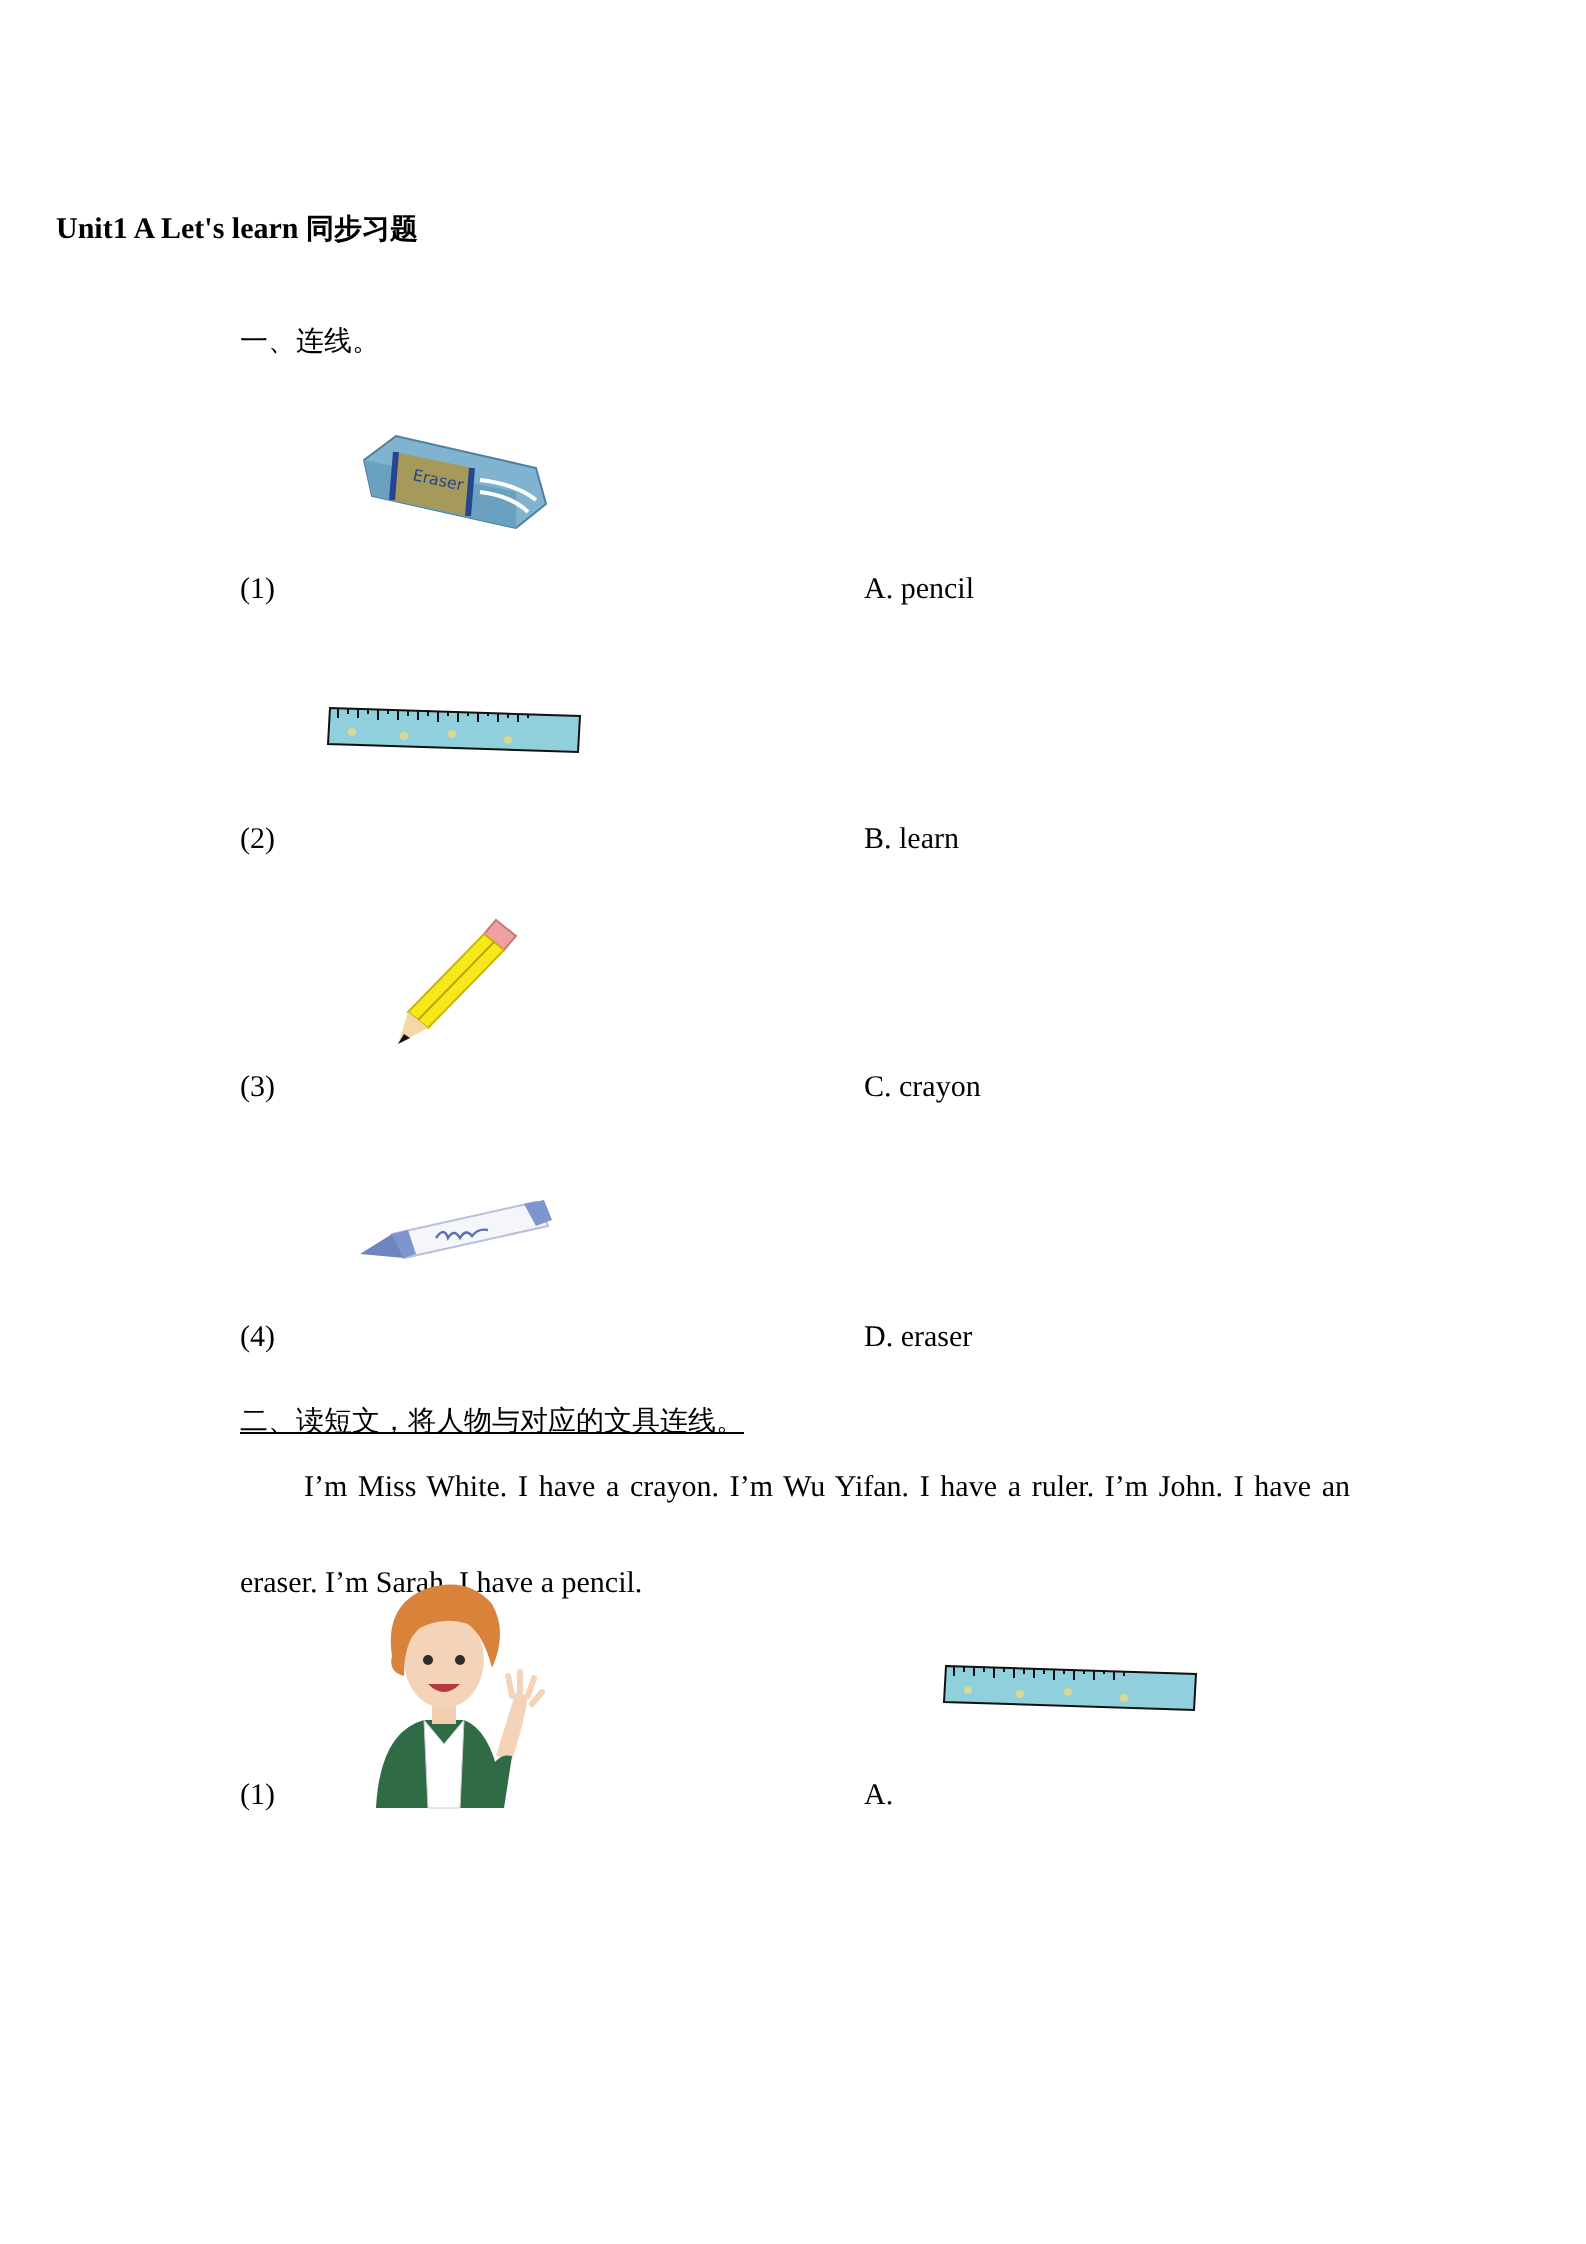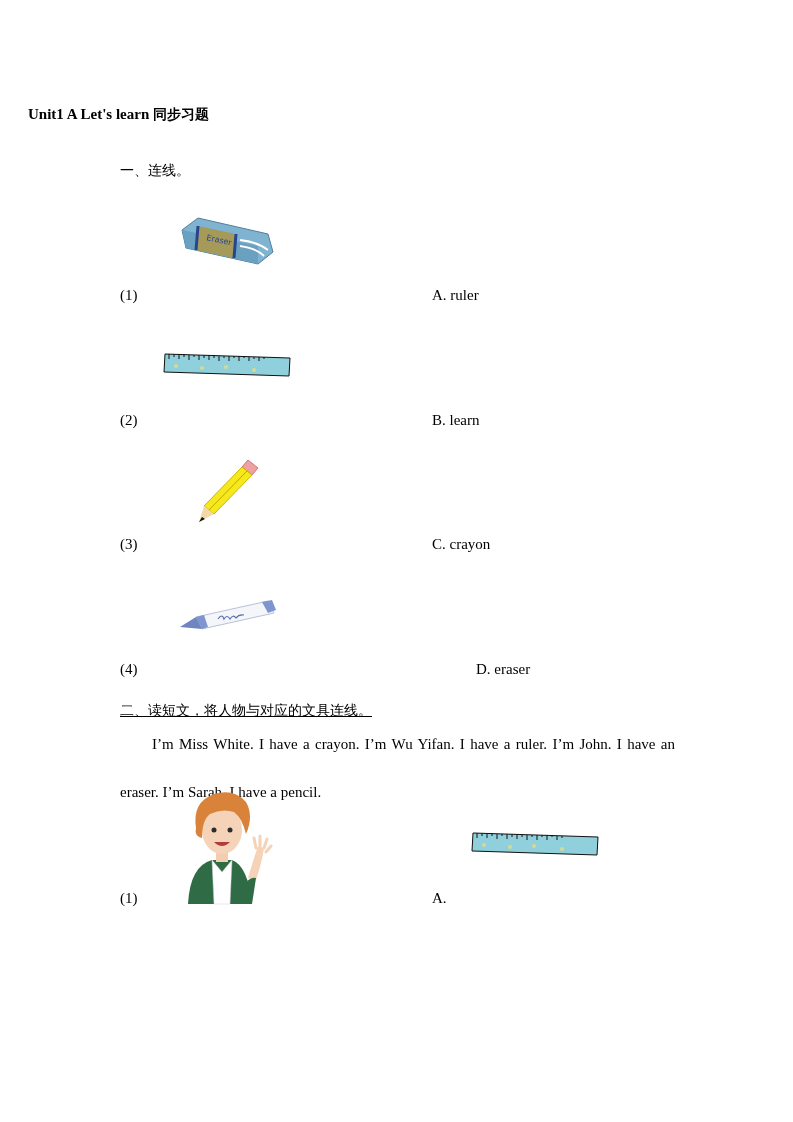--- a/index.html
+++ b/index.html
@@ -26,21 +26,21 @@
   <polygon points="4,18 80,34 80,52 8,36" fill="#6aa0c0"></polygon>
   <polygon points="20,14 58,22 56,46 18,38" fill="#a59a5a"></polygon>
   <line x1="20" y1="14" x2="18" y2="38" stroke="#27458f" stroke-width="3"></line>
   <line x1="58" y1="22" x2="56" y2="46" stroke="#27458f" stroke-width="3"></line>
   <path d="M62 28 Q80 30 90 38" stroke="#ffffff" stroke-width="2" fill="none"></path>
   <path d="M62 34 Q78 36 86 44" stroke="#ffffff" stroke-width="2" fill="none"></path>
   <text x="28" y="28" font-size="8" fill="#27458f" transform="rotate(12 28 28)" font-family="DejaVu Sans, sans-serif">Eraser</text>
 </svg>
 
 <div class="abs num" style="top:287px;">(1)</div>
-<div class="abs opt" style="top:287px;">A. ruler</div>
+<div class="abs opt" style="top:287px;">A. pencil</div>
 
 <svg style="left:164px; top:352px;" width="128" height="26" viewBox="0 0 128 26">
   <polygon points="1,2 126,6 125,24 0,20" fill="#8fd0dc" stroke="#111" stroke-width="1"></polygon>
   <g stroke="#111" stroke-width="1">
     <line x1="5" y1="2" x2="5" y2="7"></line>
       <line x1="10" y1="2" x2="10" y2="5"></line>
       <line x1="15" y1="2" x2="15" y2="7"></line>
     <line x1="20" y1="2" x2="20" y2="5"></line>
       <line x1="25" y1="3" x2="25" y2="8"></line>
       <line x1="30" y1="3" x2="30" y2="5"></line>
@@ -81,21 +81,21 @@
 
 <svg style="left:178px; top:595px;" width="100" height="40" viewBox="0 0 100 40">
   <polygon points="18,22 90,6 96,18 24,34" fill="#f4f6fa" stroke="#b8c0d8" stroke-width="1"></polygon>
   <polygon points="84,7 94,5 98,15 90,18" fill="#7f95cf"></polygon>
   <polygon points="18,22 26,20 30,32 24,34" fill="#7f95cf"></polygon>
   <polygon points="2,32 18,22 24,34" fill="#6f85c0"></polygon>
   <path d="M40 24 q4 -6 6 0 q3 -5 6 0 q3 -5 6 -1 q3 -4 8 -3" stroke="#5a6fae" stroke-width="1.2" fill="none"></path>
 </svg>
 
 <div class="abs num" style="top:661px;">(4)</div>
-<div class="abs opt" style="top:661px;margin-left:44px;">D. eraser</div>
+<div class="abs opt" style="top:661px;">D. eraser</div>
 
 <div class="abs section" style="top:690px;text-decoration:underline;">二、读短文，将人物与对应的文具连线。</div>
 
 <div class="abs para" style="top:720px;">I’m Miss White. I have a crayon. I’m Wu Yifan. I have a ruler. I’m John. I have an eraser. I’m Sarah. I have a pencil.</div>
 
 <svg style="left:182px; top:788px;" width="92" height="116" viewBox="0 0 92 116">
   <path d="M6 116 Q8 78 30 72 L50 72 Q66 78 70 116 Z" fill="#2f6b45"></path>
   <polygon points="30,72 40,84 50,72 48,116 32,116" fill="#ffffff" stroke="#ccc" stroke-width="0.5"></polygon>
   <rect x="34" y="60" width="12" height="14" fill="#f3cdb0"></rect>
   <ellipse cx="40" cy="42" rx="20" ry="24" fill="#f5d3b8"></ellipse>

